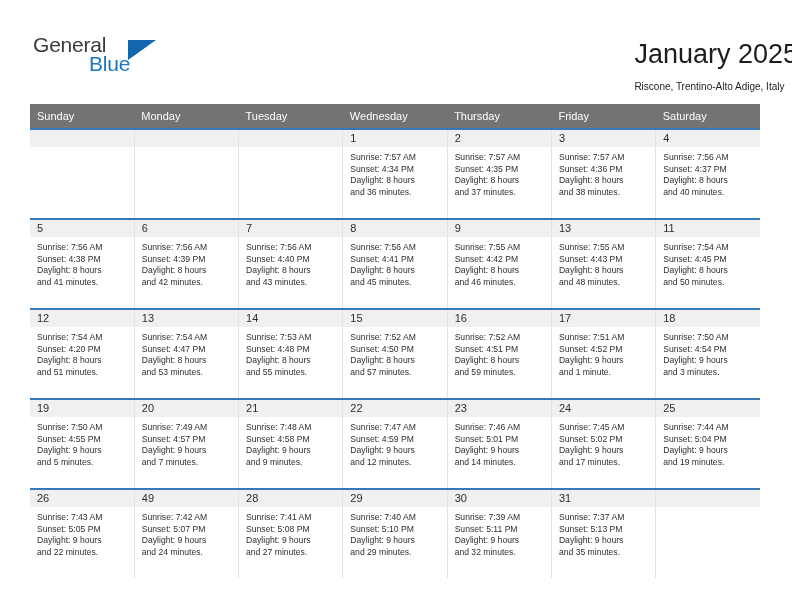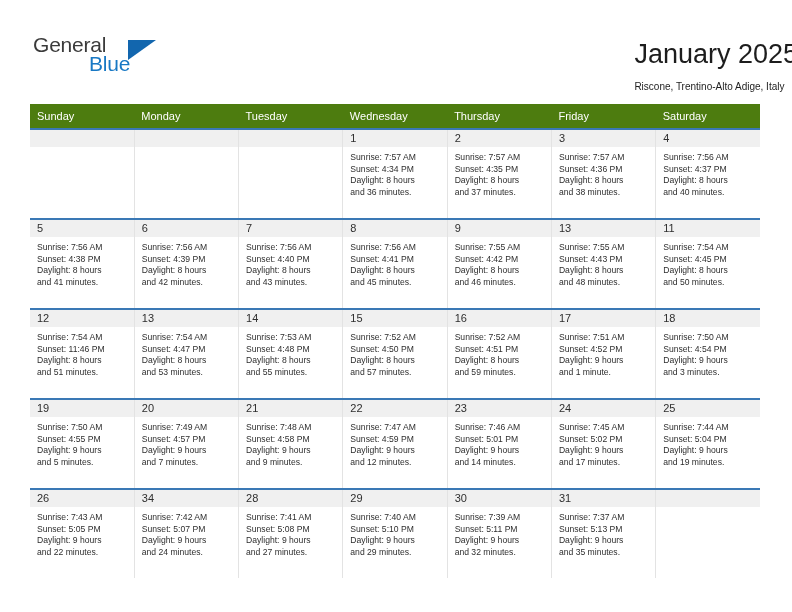--- a/index.html
+++ b/index.html
@@ -90,21 +90,21 @@
   
   .calendar {
     position: absolute;
     left: 30px;
     top: 104px;
     width: 730px;
     border-collapse: collapse;
     table-layout: fixed;
   }
   .calendar th {
-    background: #4d7c0f;
+    background: #737373;
     color: #ffffff;
     font-size: 11px;
     font-weight: normal;
     text-align: left;
     padding: 6px 0 6px 7px;
     height: 12px;
     border: none;
   }
   .calendar td {
     vertical-align: top;
@@ -303,21 +303,21 @@
               <div>Daylight: 8 hours</div>
               <div>and 50 minutes.</div>
             </div>
           </td>
         </tr>
         <tr class="week">
           <td class="">
             <div class="daynum-band">12</div>
             <div class="cell-body">
               <div>Sunrise: 7:54 AM</div>
-              <div>Sunset: 11:46 PM</div>
+              <div>Sunset: 4:20 PM</div>
               <div>Daylight: 8 hours</div>
               <div>and 51 minutes.</div>
             </div>
           </td>
           <td class="">
             <div class="daynum-band">13</div>
             <div class="cell-body">
               <div>Sunrise: 7:54 AM</div>
               <div>Sunset: 4:47 PM</div>
               <div>Daylight: 8 hours</div>
@@ -439,21 +439,21 @@
           <td class="">
             <div class="daynum-band">26</div>
             <div class="cell-body">
               <div>Sunrise: 7:43 AM</div>
               <div>Sunset: 5:05 PM</div>
               <div>Daylight: 9 hours</div>
               <div>and 22 minutes.</div>
             </div>
           </td>
           <td class="">
-            <div class="daynum-band">34</div>
+            <div class="daynum-band">49</div>
             <div class="cell-body">
               <div>Sunrise: 7:42 AM</div>
               <div>Sunset: 5:07 PM</div>
               <div>Daylight: 9 hours</div>
               <div>and 24 minutes.</div>
             </div>
           </td>
           <td class="">
             <div class="daynum-band">28</div>
             <div class="cell-body">

